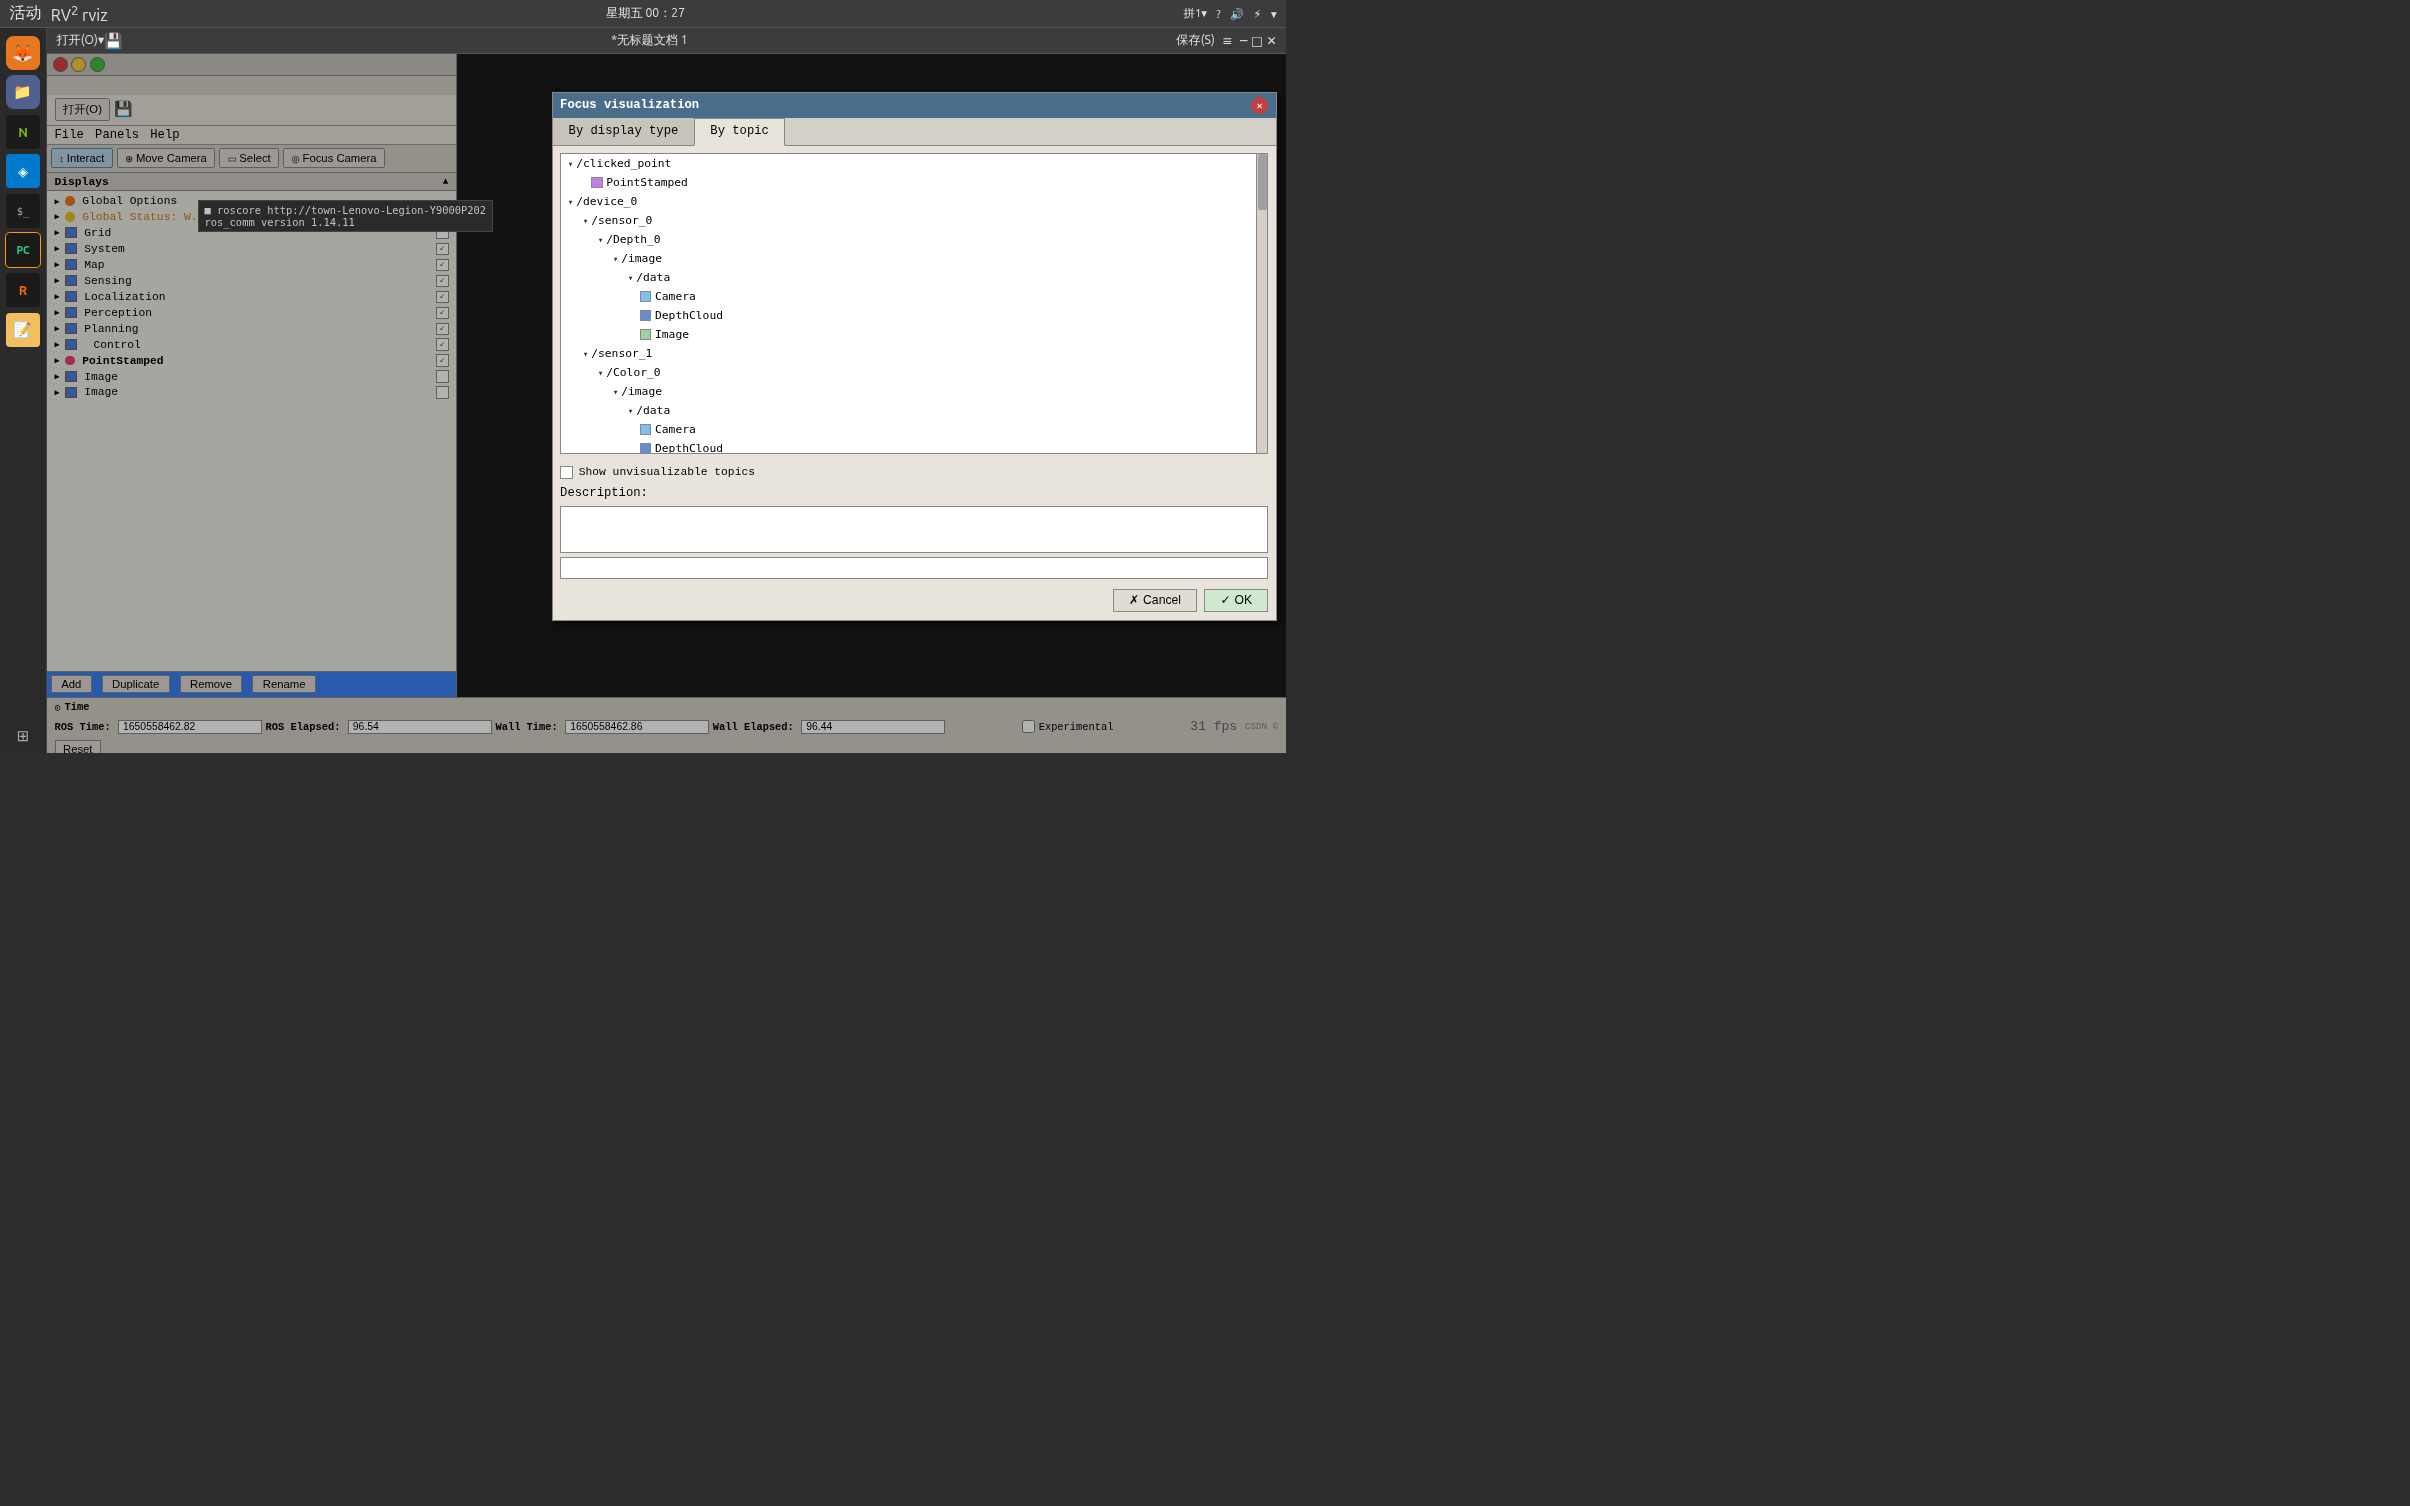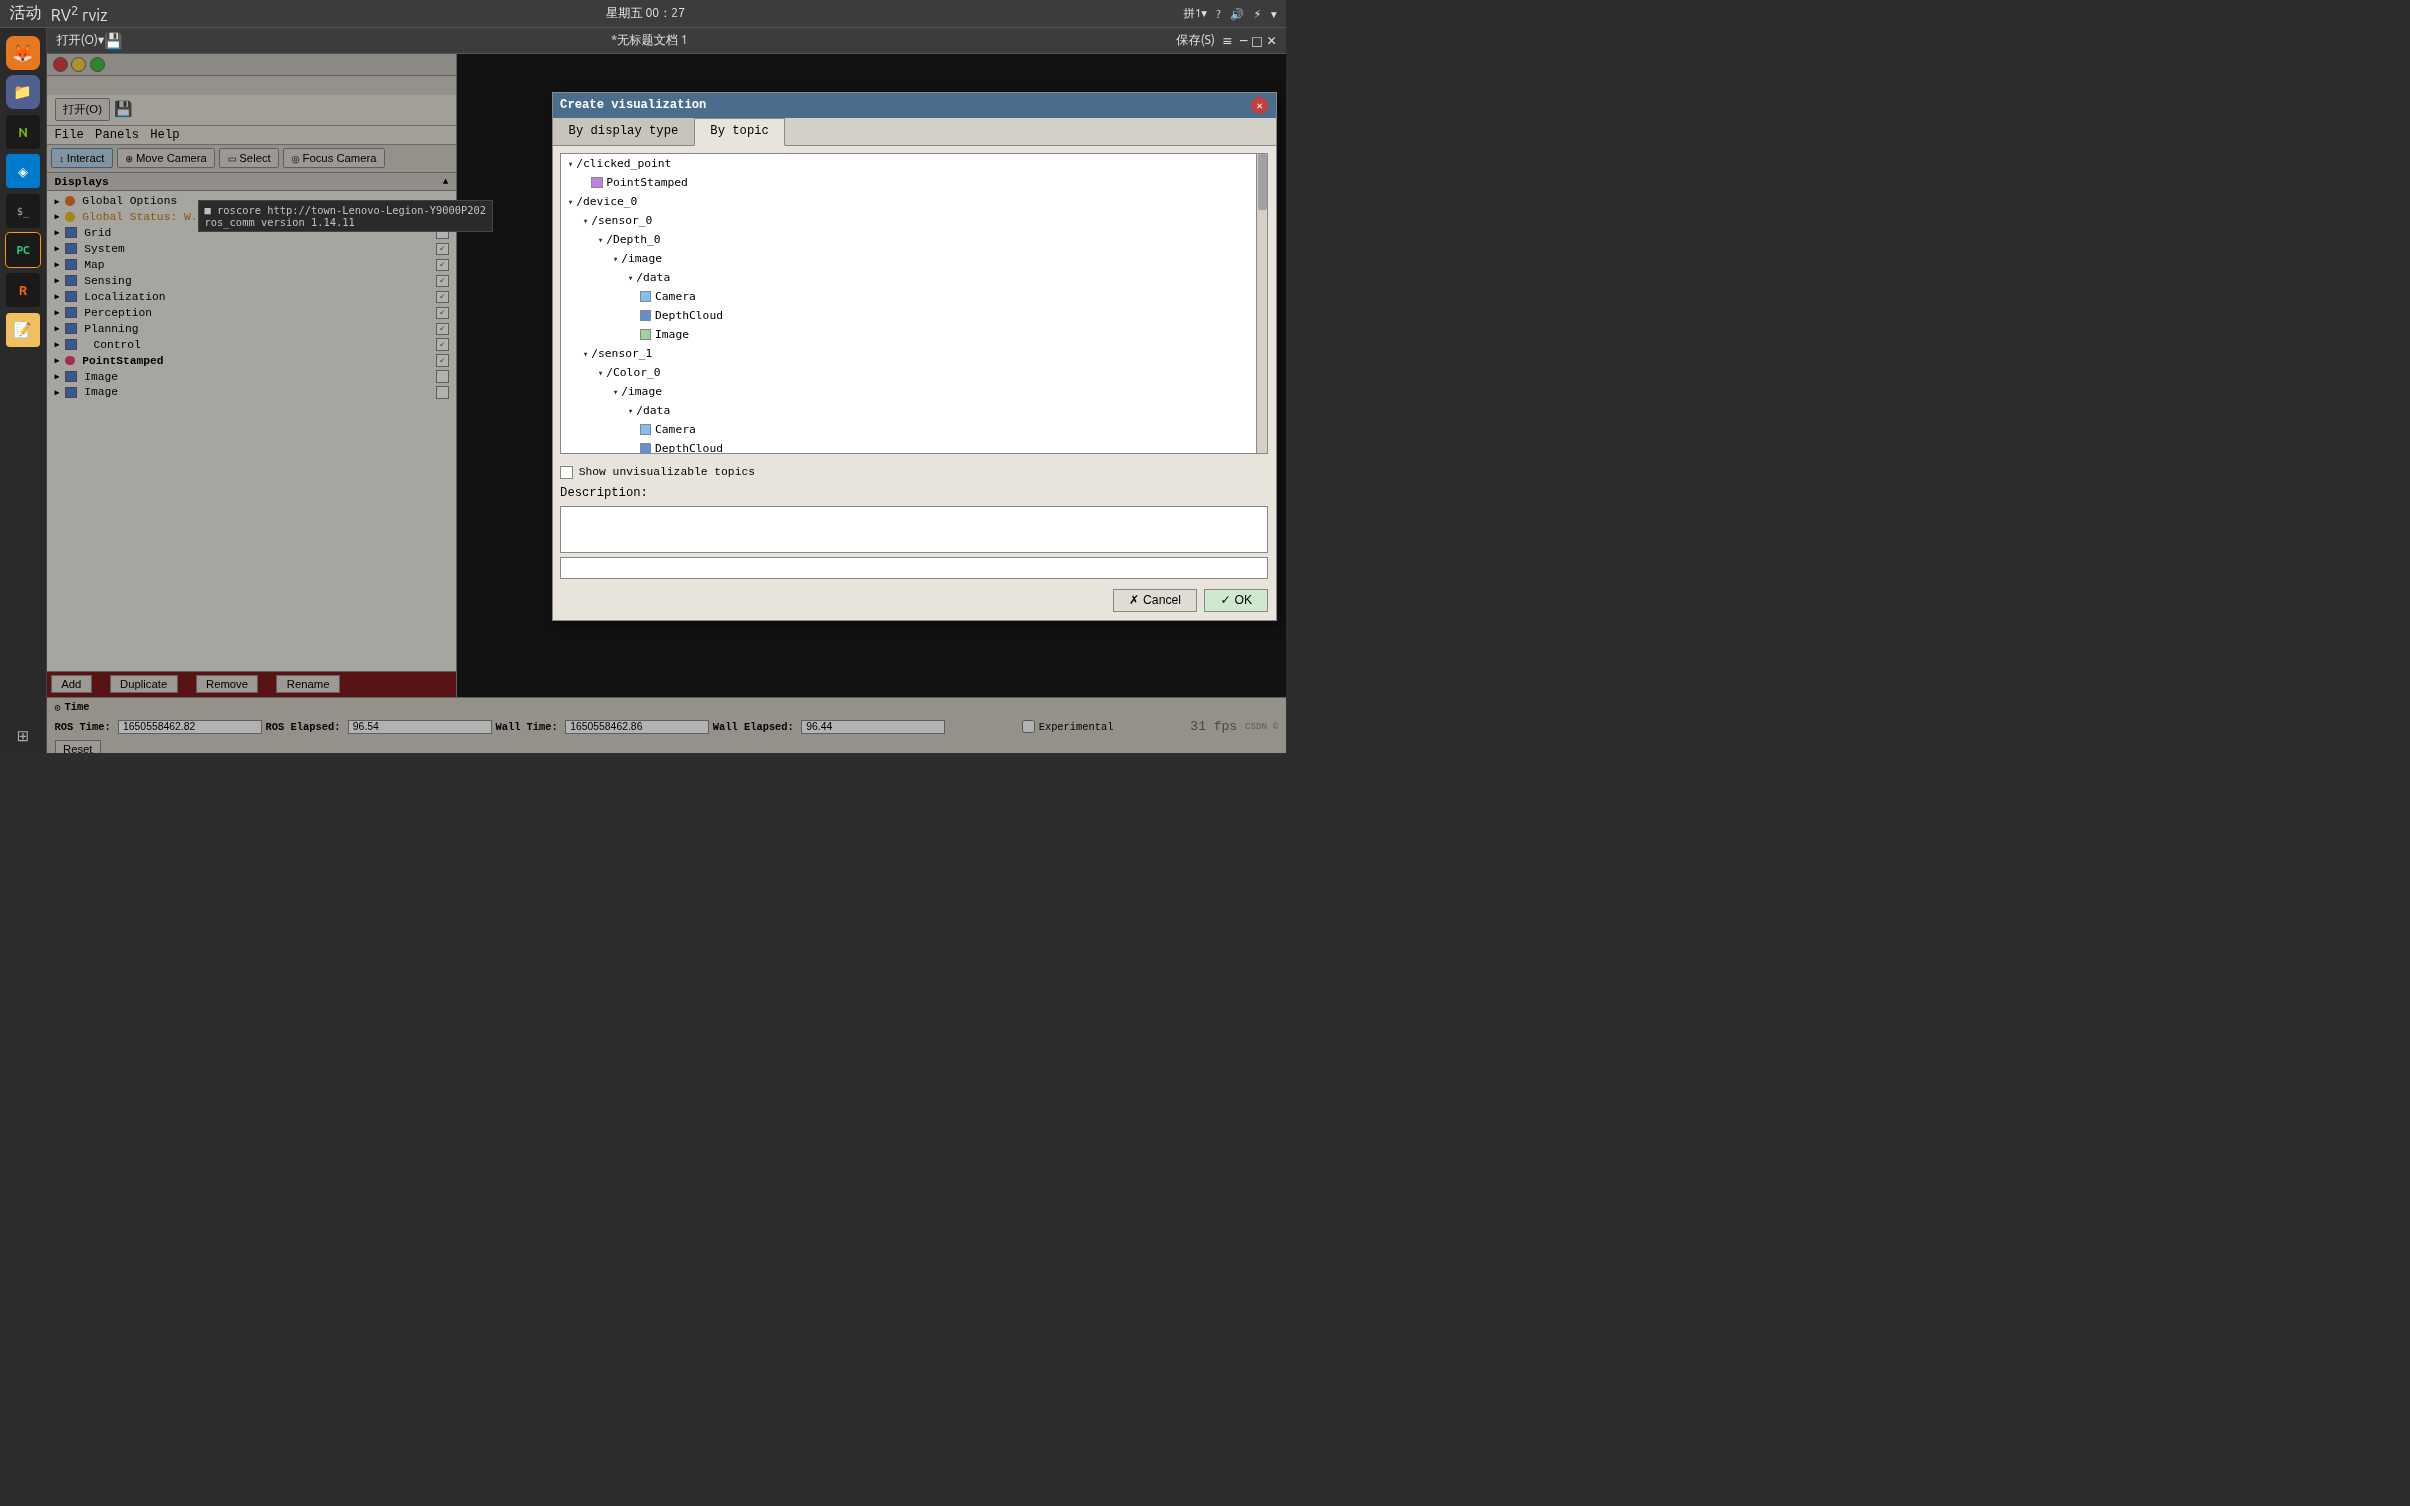--- a/index.html
+++ b/index.html
@@ -413,23 +413,23 @@
       border-radius: 1.9px;
       position: absolute;
       top: 0;
       height: 56px;
       left: 0.9px;
     }
 
     
     .panel-bottom-btns {
       display: flex;
-      gap: 18px;
+      gap: 10px;
       padding: 3.8px;
-      background: #7f1d1d;
+      background: #3b82f6;
       border-top: 0.9px solid #888;
     }
     .panel-btn {
       padding: 1.9px 9.4px;
       background: #e0dcd4;
       border: 0.9px solid #888;
       font-size: 11.3px;
       cursor: pointer;
       color: #000;
     }
@@ -687,21 +687,21 @@
         </div>
         <div class="time-row">
           <button class="reset-btn">Reset</button>
         </div>
       </div>
 
       <div class="dialog-overlay">
         <div class="dialog">
 
           <div class="dialog-titlebar">
-            <span>Create visualization</span>
+            <span>Focus visualization</span>
             <div class="dialog-close">✕</div>
           </div>
 
           <div class="dialog-tabs">
             <div class="dialog-tab">
               <span>By display type</span>
             </div>
             <div class="dialog-tab active">
               <span>By topic</span>
             </div>

